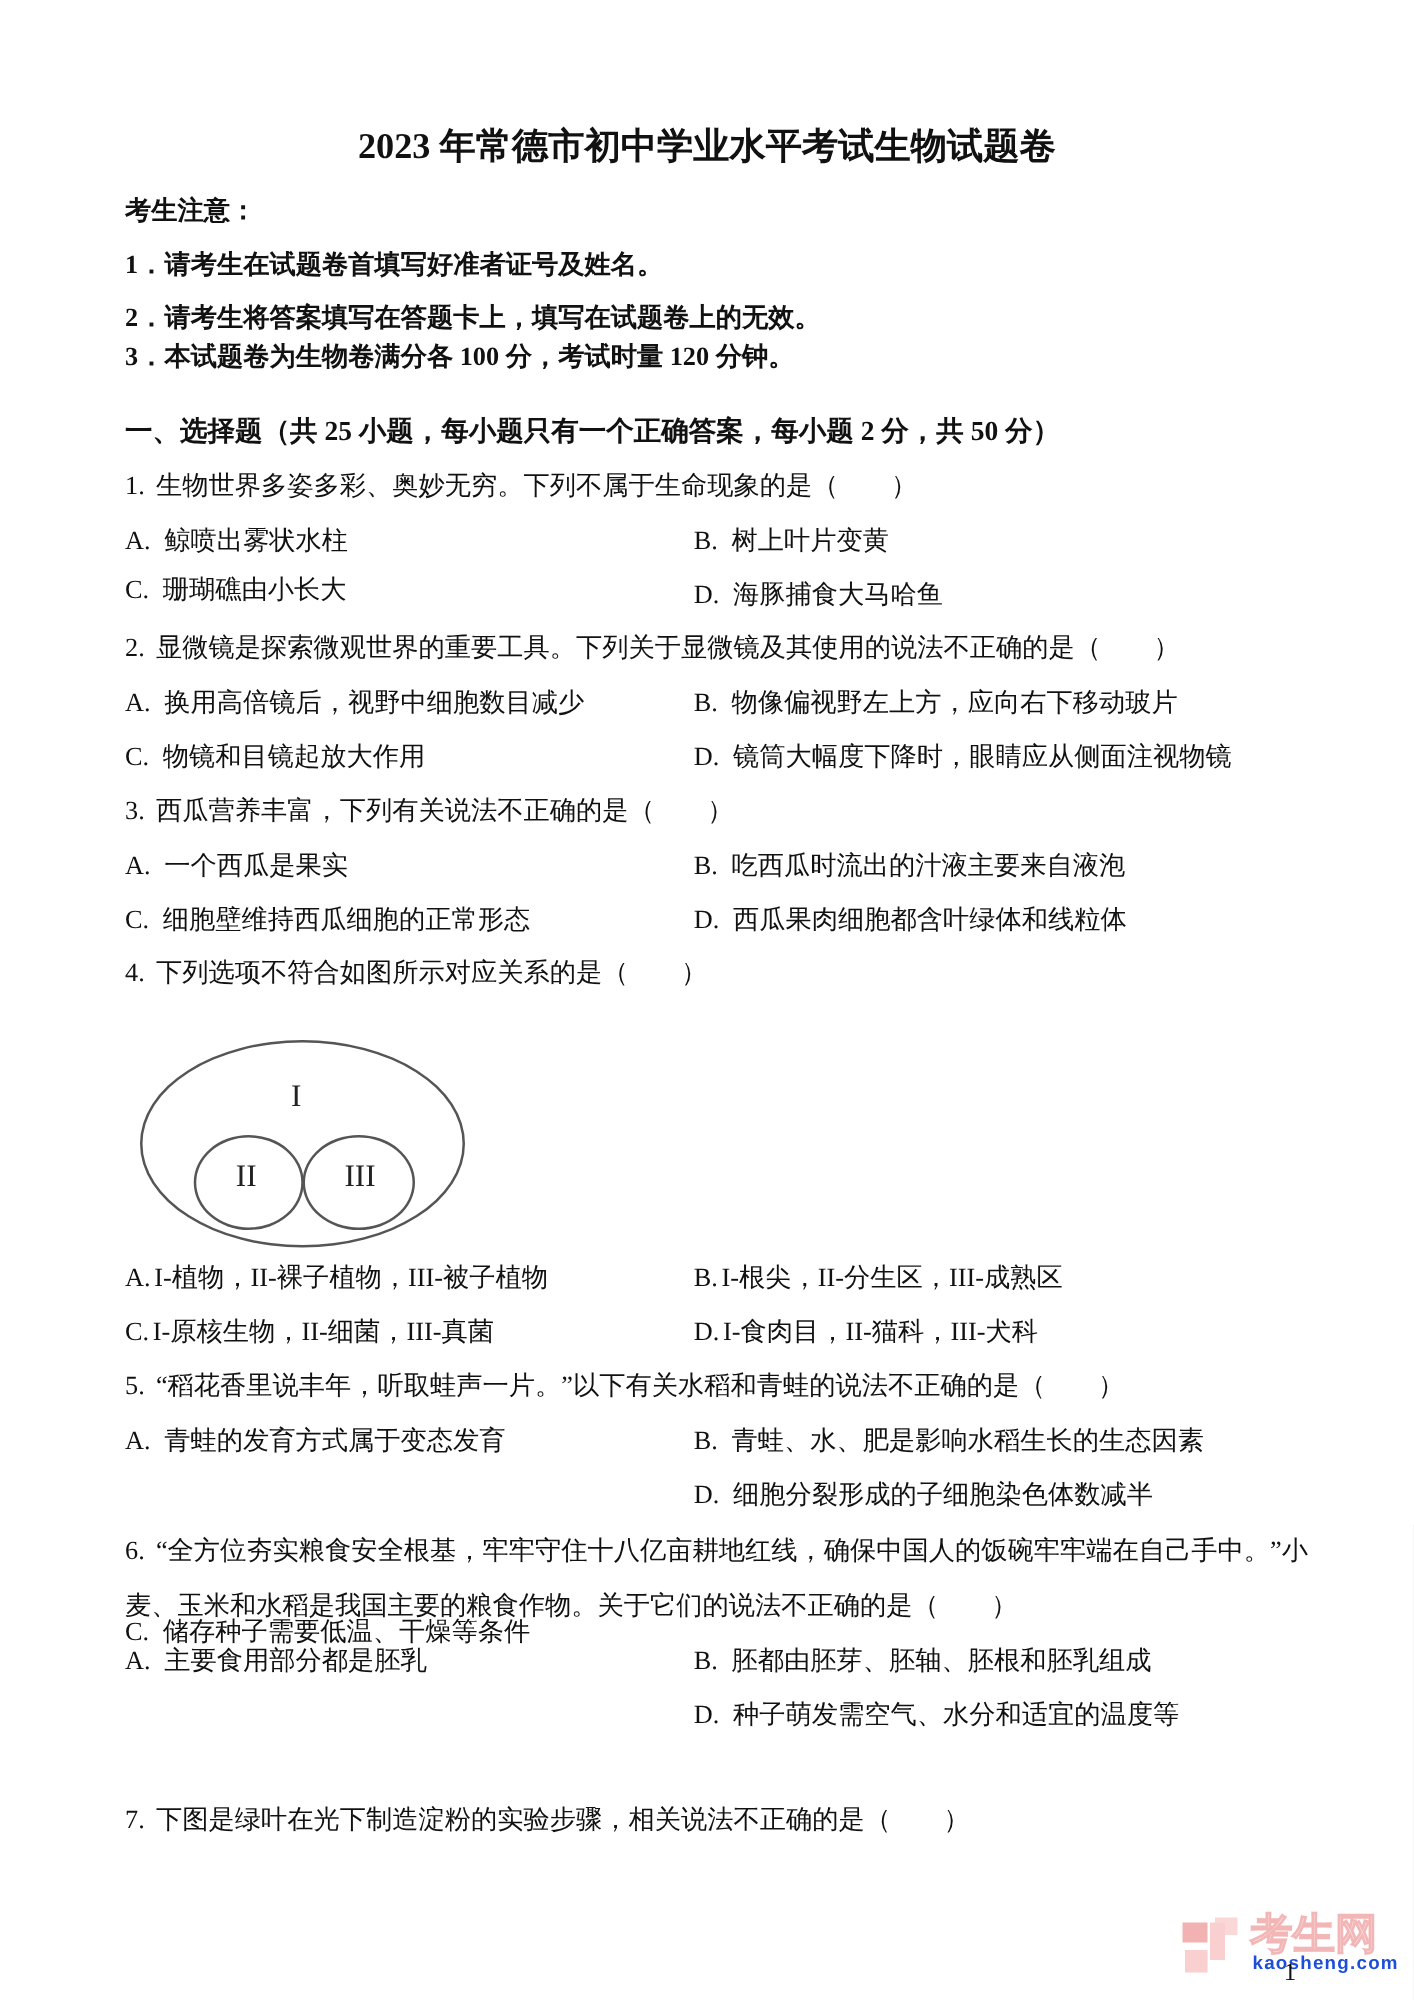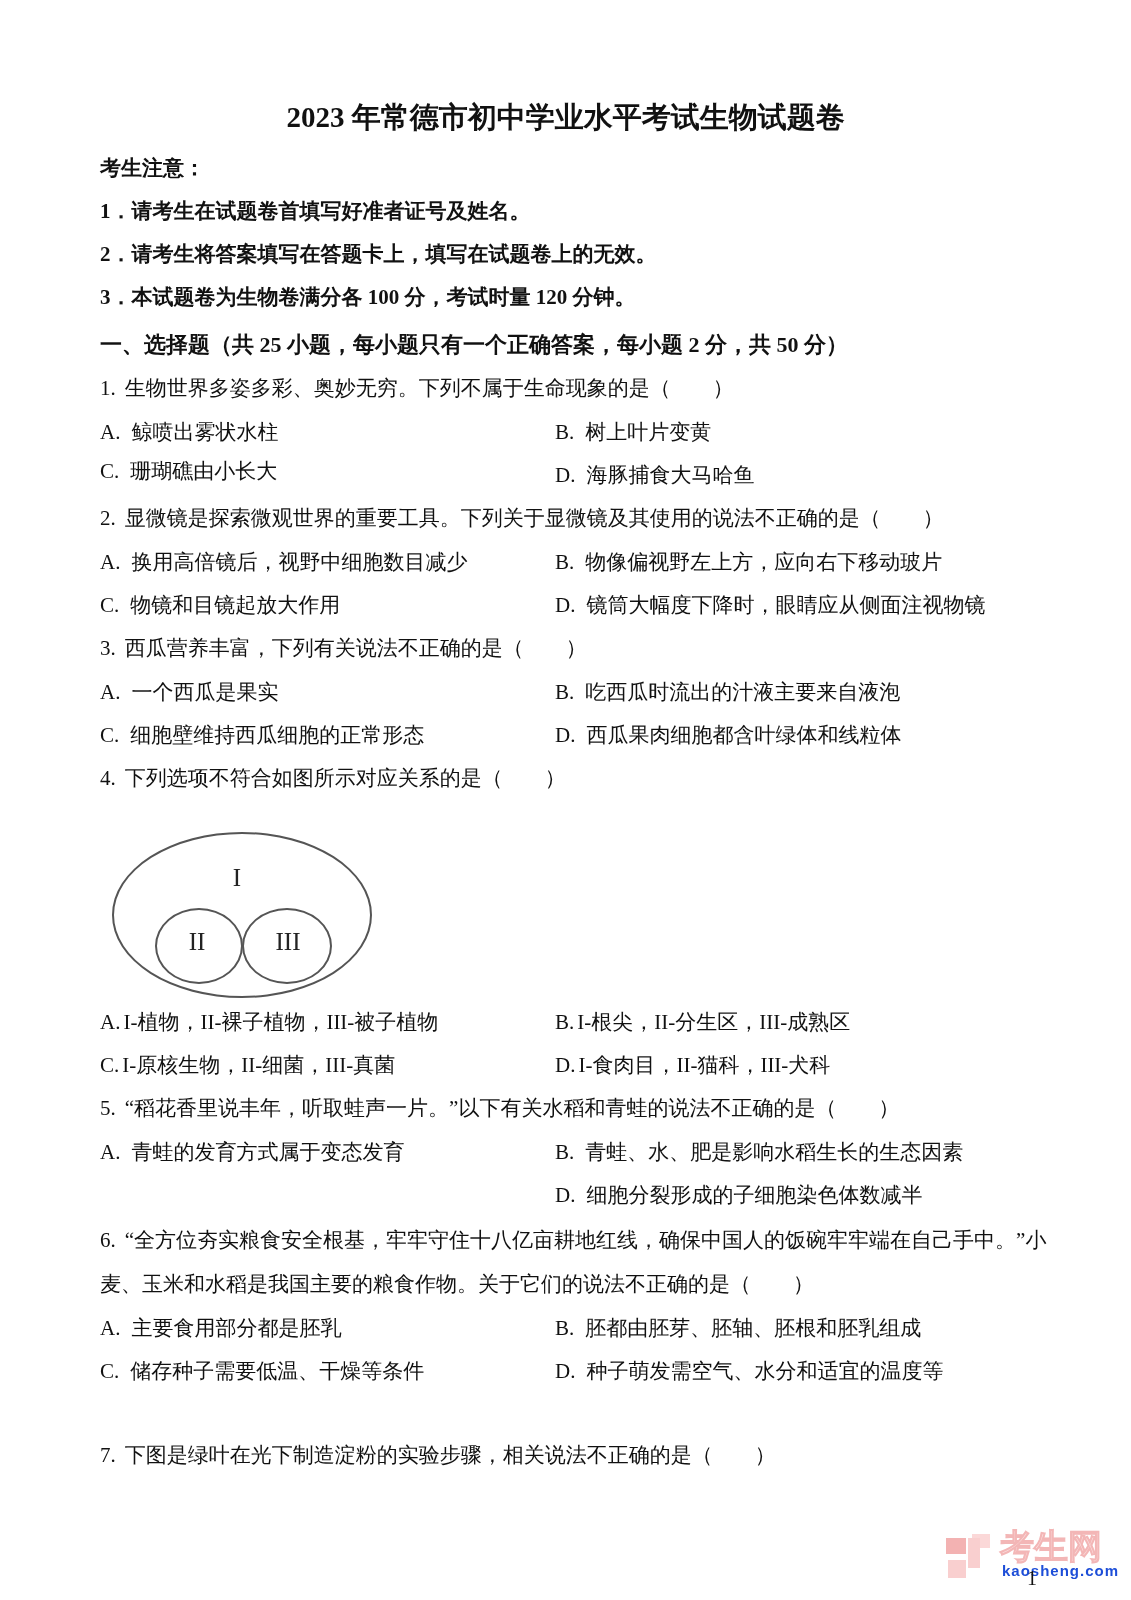--- a/index.html
+++ b/index.html
@@ -75,21 +75,21 @@
 </head>
 <body>
 
 <div id="page">
 
   <div class="title">2023 年常德市初中学业水平考试生物试题卷</div>
 
   <div class="line bold" style="top:151px">考生注意：</div>
   <div class="line bold" style="top:194px">1．请考生在试题卷首填写好准者证号及姓名。</div>
   <div class="line bold" style="top:237px">2．请考生将答案填写在答题卡上，填写在试题卷上的无效。</div>
-  <div class="line bold" style="top:280px">3．本试题卷为生物卷满分各 100 分，考试时量 120 分钟。</div>
+  <div class="line bold" style="top:268px">3．本试题卷为生物卷满分各 100 分，考试时量 120 分钟。</div>
 
   <div class="line bold section-heading" style="top:328px">一、选择题（共 25 小题，每小题只有一个正确答案，每小题 2 分，共 50 分）</div>
 
   <div class="line" style="top:371px">
     <span class="qnum">1.</span><span>生物世界多姿多彩、奥妙无穷。下列不属于生命现象的是（　　）</span>
   </div>
   <div class="line" style="top:415px">
     <span class="olabel">A.</span><span>鲸喷出雾状水柱</span>
   </div>
   <div class="line col-b" style="top:415px">
@@ -176,21 +176,21 @@
   <div class="line" style="top:1223px">
     <span class="qnum">6.</span><span>“全方位夯实粮食安全根基，牢牢守住十八亿亩耕地红线，确保中国人的饭碗牢牢端在自己手中。”小</span>
   </div>
   <div class="line" style="top:1267px">麦、玉米和水稻是我国主要的粮食作物。关于它们的说法不正确的是（　　）</div>
   <div class="line" style="top:1311px">
     <span class="olabel">A.</span><span>主要食用部分都是胚乳</span>
   </div>
   <div class="line col-b" style="top:1311px">
     <span class="olabel">B.</span><span>胚都由胚芽、胚轴、胚根和胚乳组成</span>
   </div>
-  <div class="line" style="top:1354px">
+  <div class="line" style="top:1288px">
     <span class="olabel">C.</span><span>储存种子需要低温、干燥等条件</span>
   </div>
   <div class="line col-b" style="top:1354px">
     <span class="olabel">D.</span><span>种子萌发需空气、水分和适宜的温度等</span>
   </div>
 
   <div class="line" style="top:1438px">
     <span class="qnum">7.</span><span>下图是绿叶在光下制造淀粉的实验步骤，相关说法不正确的是（　　）</span>
   </div>
 

